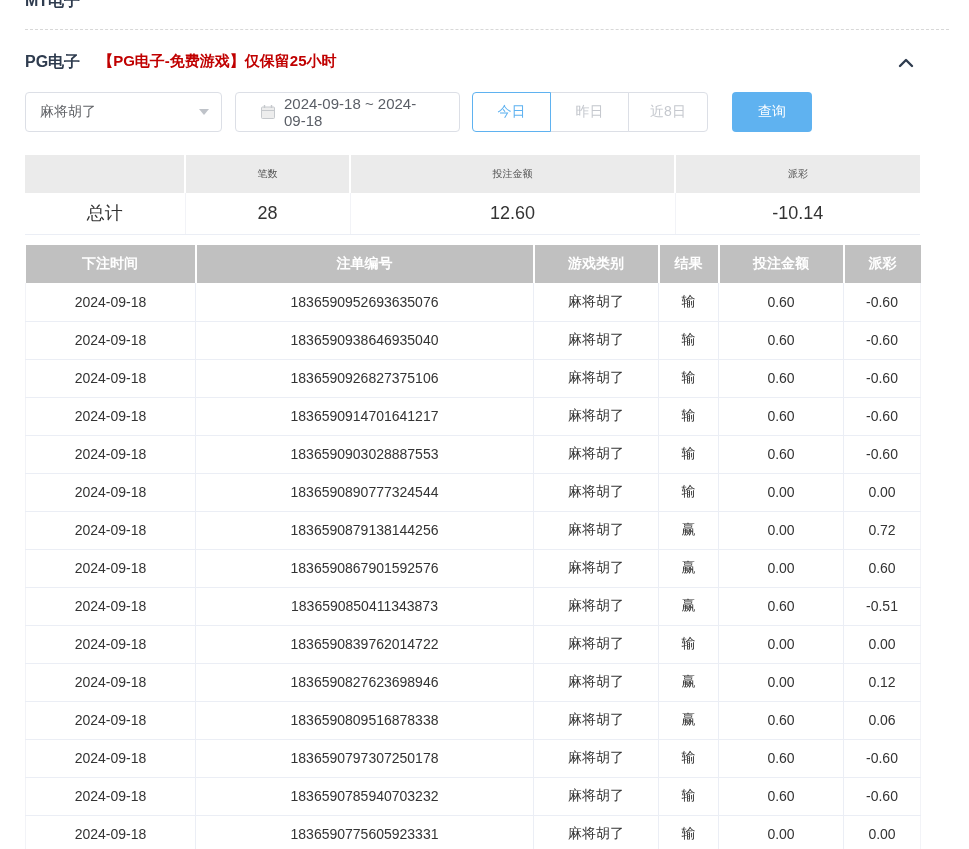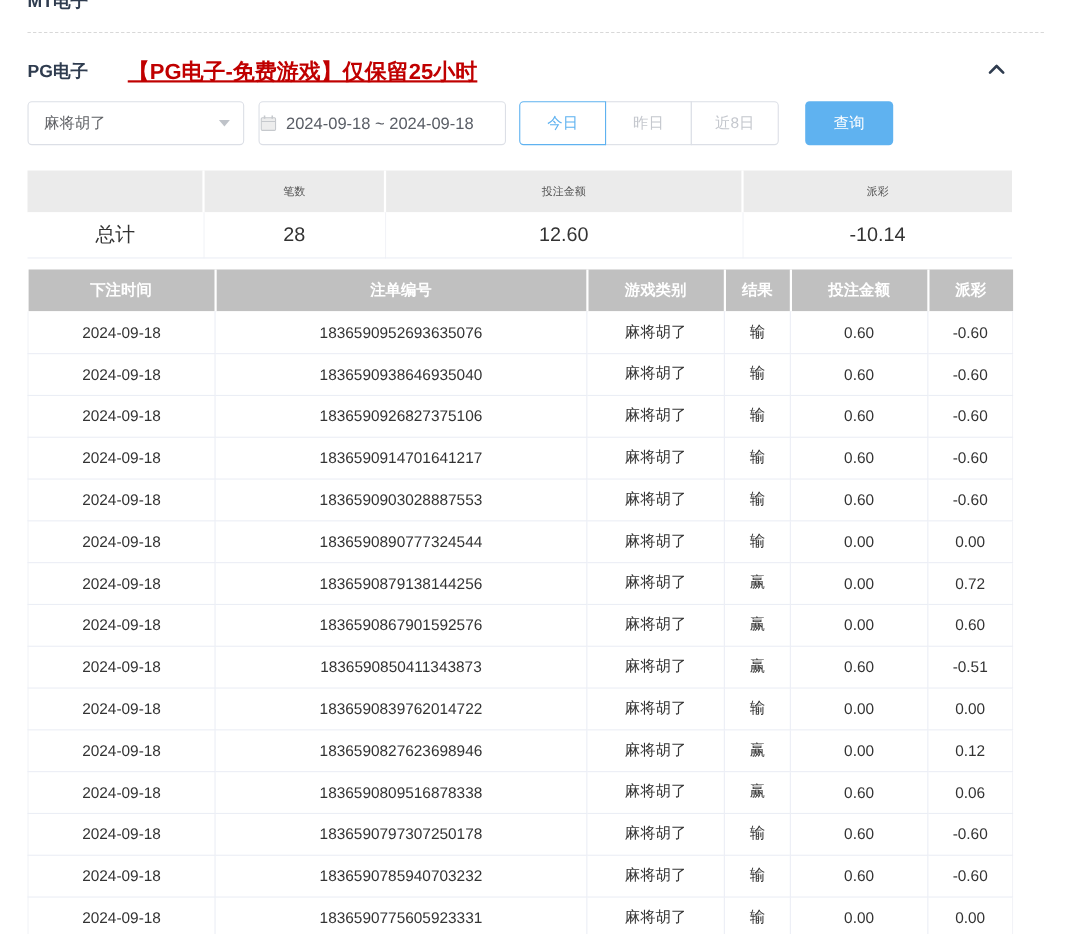--- a/index.html
+++ b/index.html
@@ -30,33 +30,32 @@
     right: 20px;
     top: 29px;
     border-top: 1px dashed #d8d8d8;
   }
   
   .section-header {
     position: absolute;
     left: 25px;
     top: 52px;
     display: flex;
-    align-items: center;
-    gap: 36px;
+    align-items: flex-start;
+    gap: 18px;
   }
   .section-title {
     font-size: 16px;
     font-weight: bold;
     color: #2f3c4f;
   }
   .section-notice {
-    font-size: 20px;
+    font-size: 15px;
     font-weight: bold;
     color: #c00000;
-    text-decoration: underline;
   }
   .collapse-btn {
     position: absolute;
     right: 52px;
     top: 52px;
     width: 22px;
     height: 22px;
     cursor: pointer;
     background: none;
     border: none;
@@ -89,21 +88,21 @@
     border-right: 5px solid transparent;
     border-top: 6px solid #bfc3c9;
   }
   .date-box {
     margin-left: 13px;
     width: 225px;
     border: 1px solid #dcdfe6;
     border-radius: 4px;
     display: flex;
     align-items: center;
-    padding: 0 0;
+    padding: 0 24px;
     font-size: 15px;
     color: #5a5e66;
     cursor: pointer;
     background: #fff;
   }
   .date-box .cal { margin-right: 8px; flex: 0 0 auto; display: flex; }
   .btn-group { margin-left: 12px; display: flex; }
   .qbtn {
     width: 79px;
     height: 40px;

